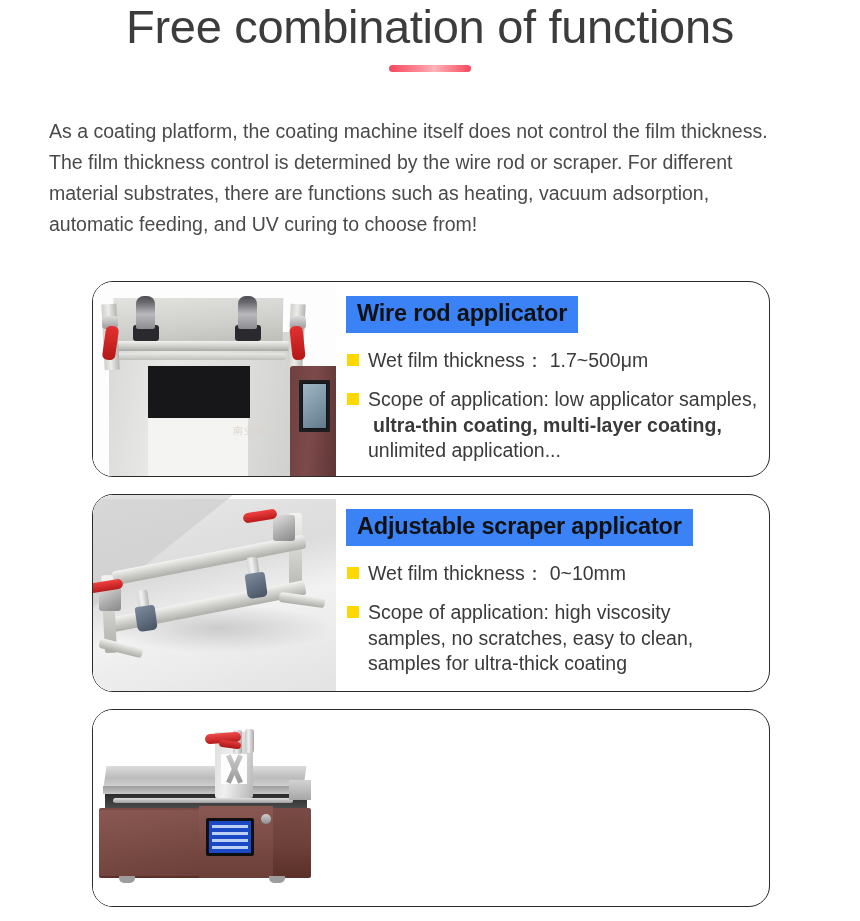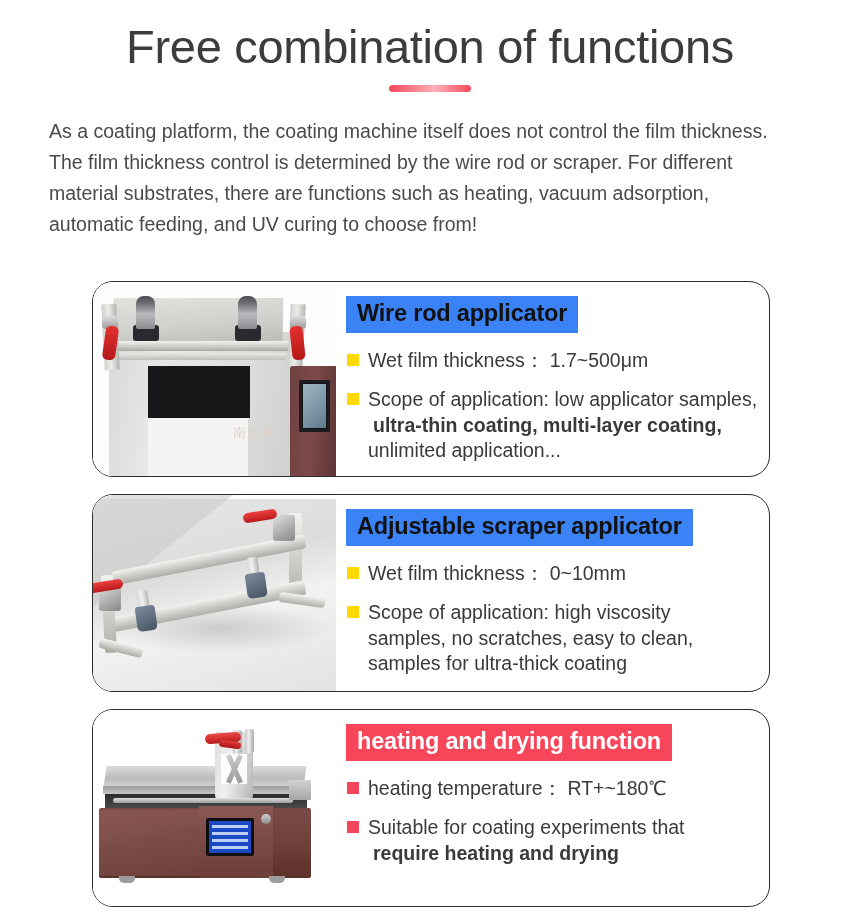--- a/index.html
+++ b/index.html
@@ -15,21 +15,20 @@
 
   
   .header{position:absolute;left:0;top:0;width:860px;}
   .page-title{
     text-align:center;
     font-size:47px;
     font-weight:400;
     color:#3c3c3c;
     letter-spacing:-0.3px;
     margin:0;
-    padding-top:20px;
     line-height:1.15;
     font-family:"Liberation Sans", sans-serif;
   }
   .title-underline{
     width:82px;height:7px;border-radius:4px;
     margin:11px auto 0 auto;
     background:linear-gradient(90deg,#f8485c 0%,#ff9aa4 45%,#ffb3ba 55%,#f8485c 100%);
   }
 
   
@@ -175,21 +174,21 @@
     background:#141418;border-radius:2px;
     box-shadow:inset 0 0 0 3px #1d1d20;
   }
   .p1 .screen i{
     position:absolute;left:4px;top:4px;right:4px;bottom:4px;
     background:linear-gradient(140deg,#9fb6c4,#7b93a3 60%,#62798a);
     display:block;
   }
   .p1 .wm{
     position:absolute;left:140px;top:142px;
-    font-size:13px;color:#dcd3cd;letter-spacing:1px;
+    font-size:10px;color:#dcd3cd;letter-spacing:1px;
     font-family:"DejaVu Sans", sans-serif;
   }
 
   
   .p2{position:absolute;inset:0;background:#fefefe;}
   .p2 .table{
     position:absolute;left:-6px;top:4px;width:260px;height:192px;
     background:linear-gradient(165deg,#e9e9e9 0%,#dcdcdc 38%,#f2f2f2 58%,#e2e2e2 100%);
   }
   .p2 .tri{
@@ -472,31 +471,17 @@
             <div class="carr-x">
                 <span></span>
                 <span></span>
               </div>
             <div class="cyl c1"></div>
             <div class="cyl c2"></div>
             <div class="redh3"></div>
             <div class="redh3b"></div>
           </div>
         </div>
-        <div class="card-body">
-          <span class="badge badge-red">heating and drying function</span>
-          <ul class="bullets">
-            <li class="bullet">
-              <span class="sq sq-red"></span>
-              <span>heating temperature： RT+~180℃</span>
-            </li>
-            <li class="bullet">
-              <span class="sq sq-red"></span>
-              <span>Suitable for coating experiments that</span>
-              <span class="l2">require heating and drying</span>
-            </li>
-          </ul>
-        </div>
       </div>
     </div>
 
   </div>
 </div>
 
 </body></html>

